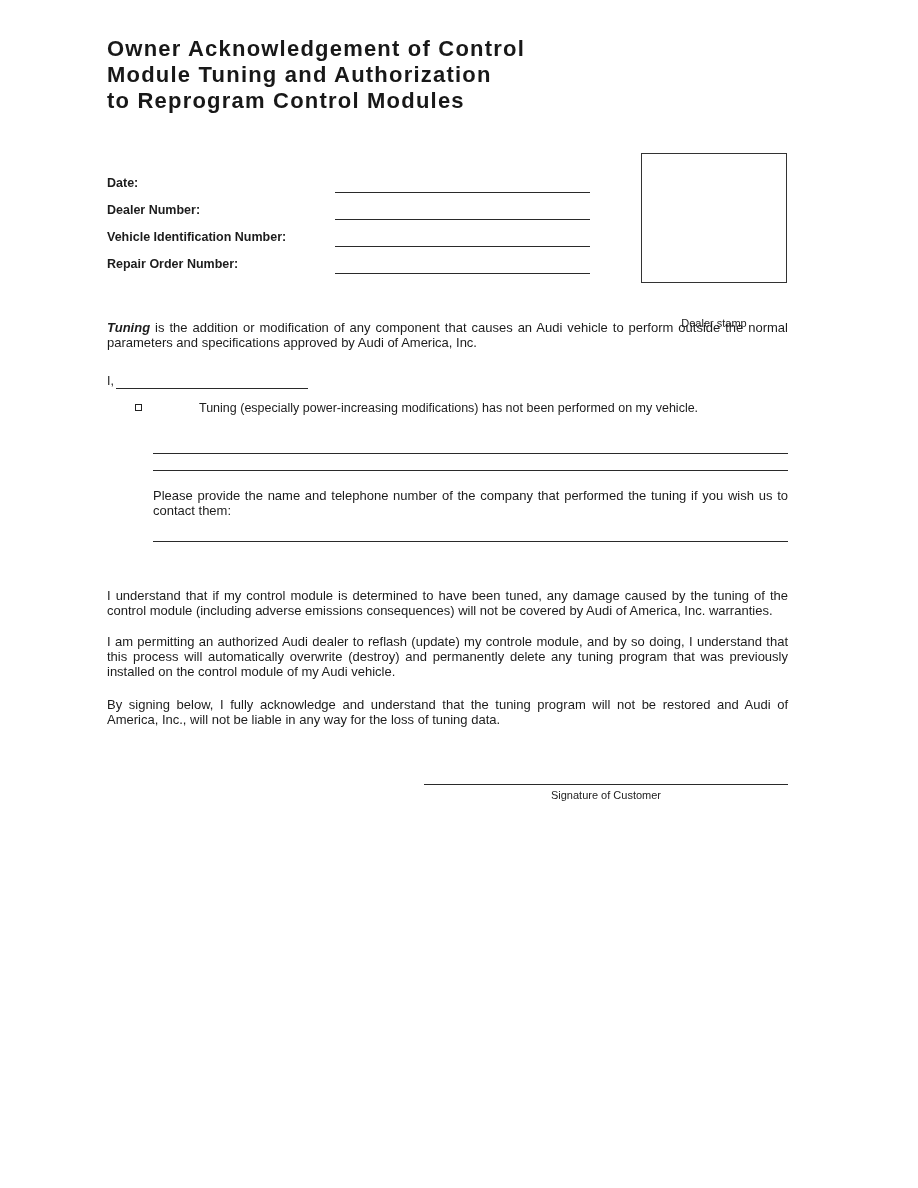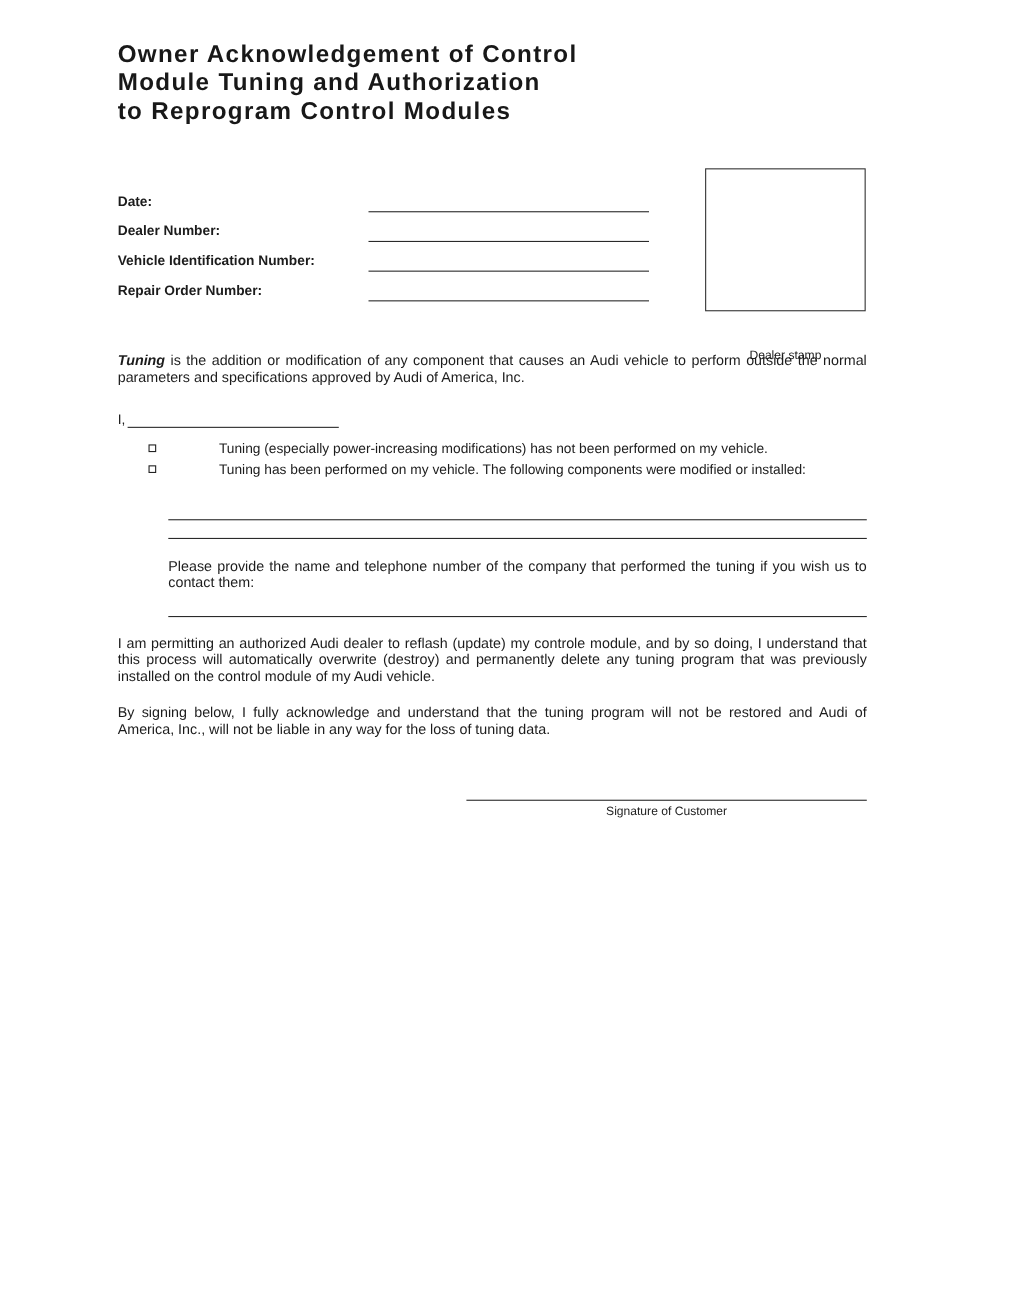--- a/index.html
+++ b/index.html
@@ -185,32 +185,29 @@
     <div class="confirm-line">
       <span>I,</span>
       <span class="name-line"></span>
     </div>
 
     <div class="check-list">
       <div class="check-row">
         <span class="checkbox"></span>
         <span>Tuning (especially power-increasing modifications) has not been performed on my vehicle.</span>
       </div>
-      <div class="check-row">
-        <span class="checkbox"></span>
-        <span>Tuning has been performed on my vehicle. The following components were modified or installed:</span>
-      </div>
     </div>
 
     <div class="write-line wl-1"></div>
     <div class="write-line wl-2"></div>
 
     <div class="para contact-prompt">Please provide the name and telephone number of the company that performed the tuning if you wish us to contact them:</div>
     <div class="write-line wl-3"></div>
 
+    <div class="para legal-1">I understand that if my control module is determined to have been tuned, any damage caused by the tuning of the control module (including adverse emissions consequences) will not be covered by Audi of America, Inc. warranties.</div>
     <div class="para legal-2">I am permitting an authorized Audi dealer to reflash (update) my controle module, and by so doing, I understand that this process will automatically overwrite (destroy) and permanently delete any tuning program that was previously installed on the control module of my Audi vehicle.</div>
     <div class="para legal-3">By signing below, I fully acknowledge and understand that the tuning program will not be restored and Audi of America, Inc., will not be liable in any way for the loss of tuning data.</div>
 
     <div class="sig-block">
       <div class="sig-line"></div>
       <div class="sig-label">Signature of Customer</div>
     </div>
   </div>
 </div>
 

